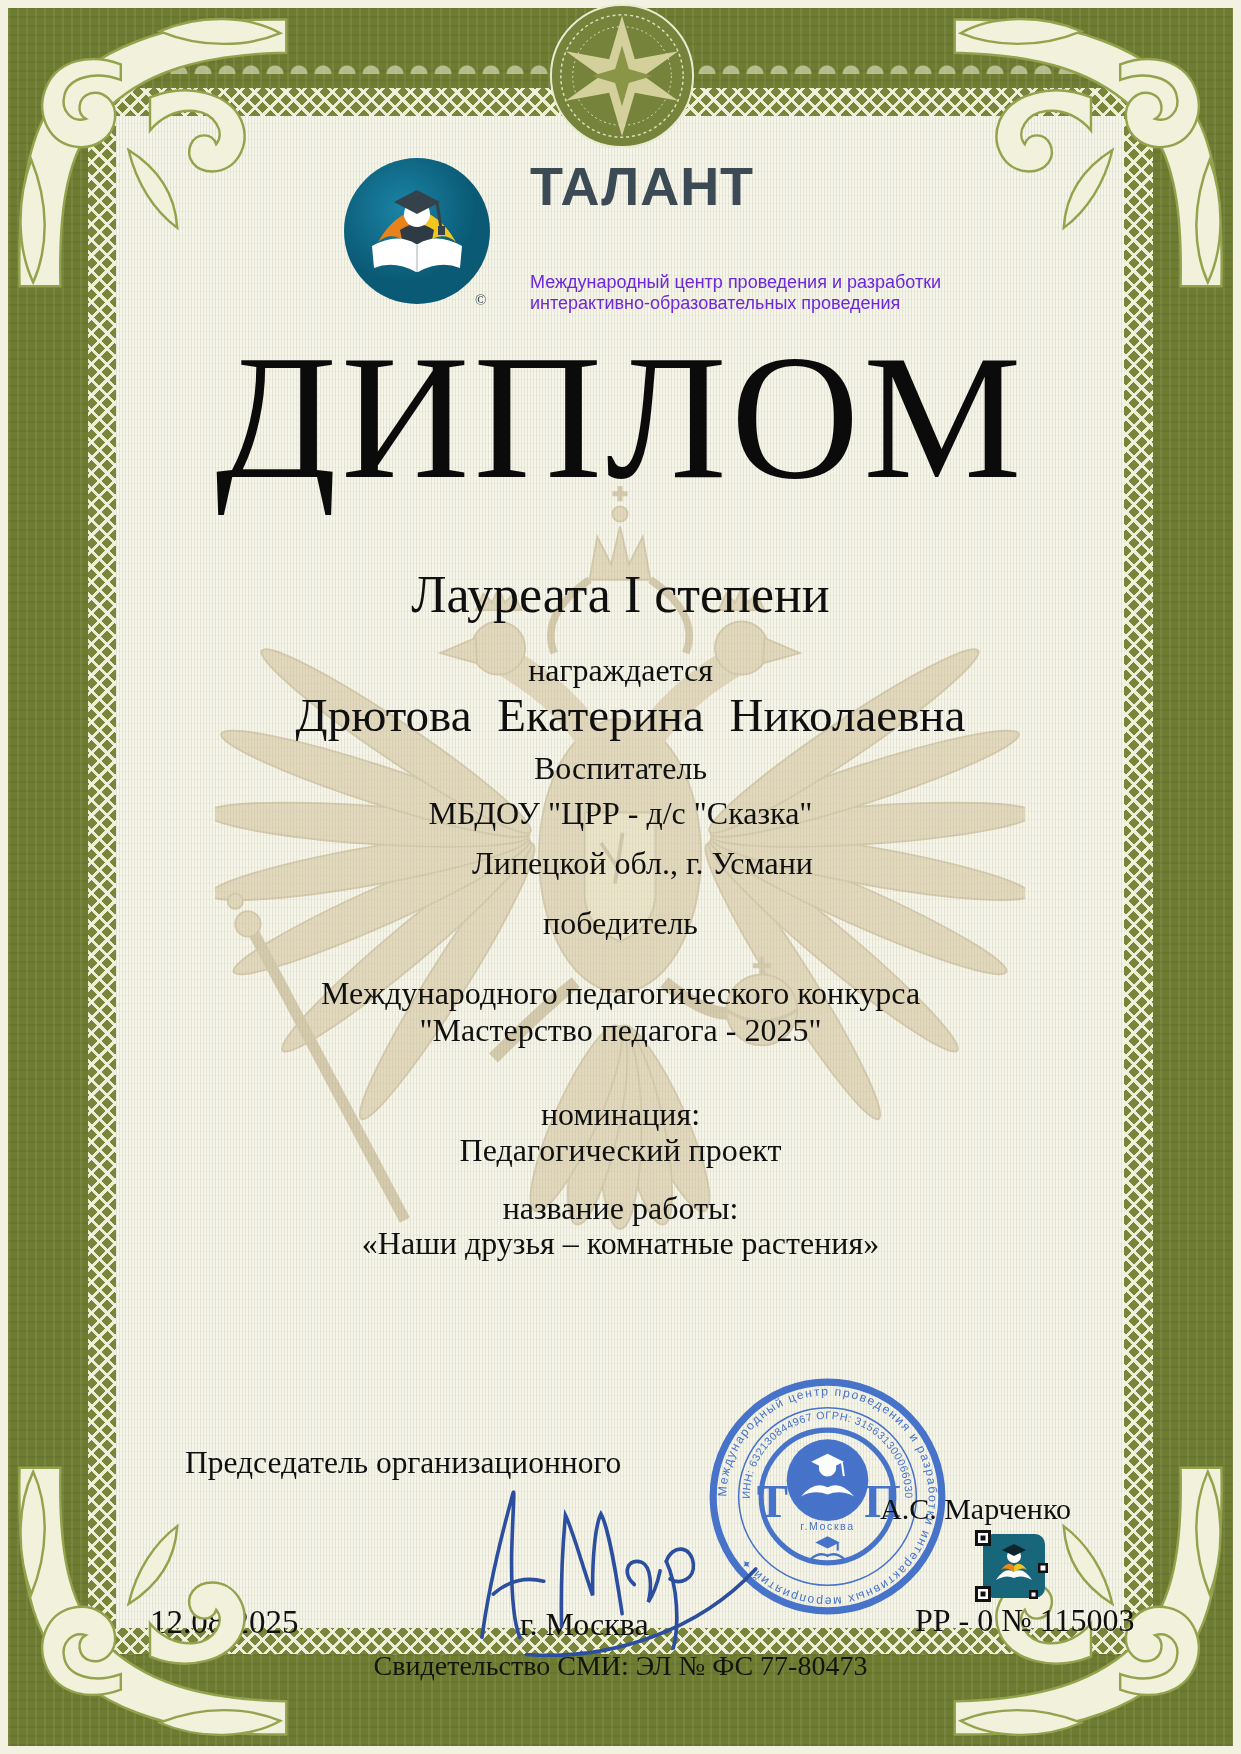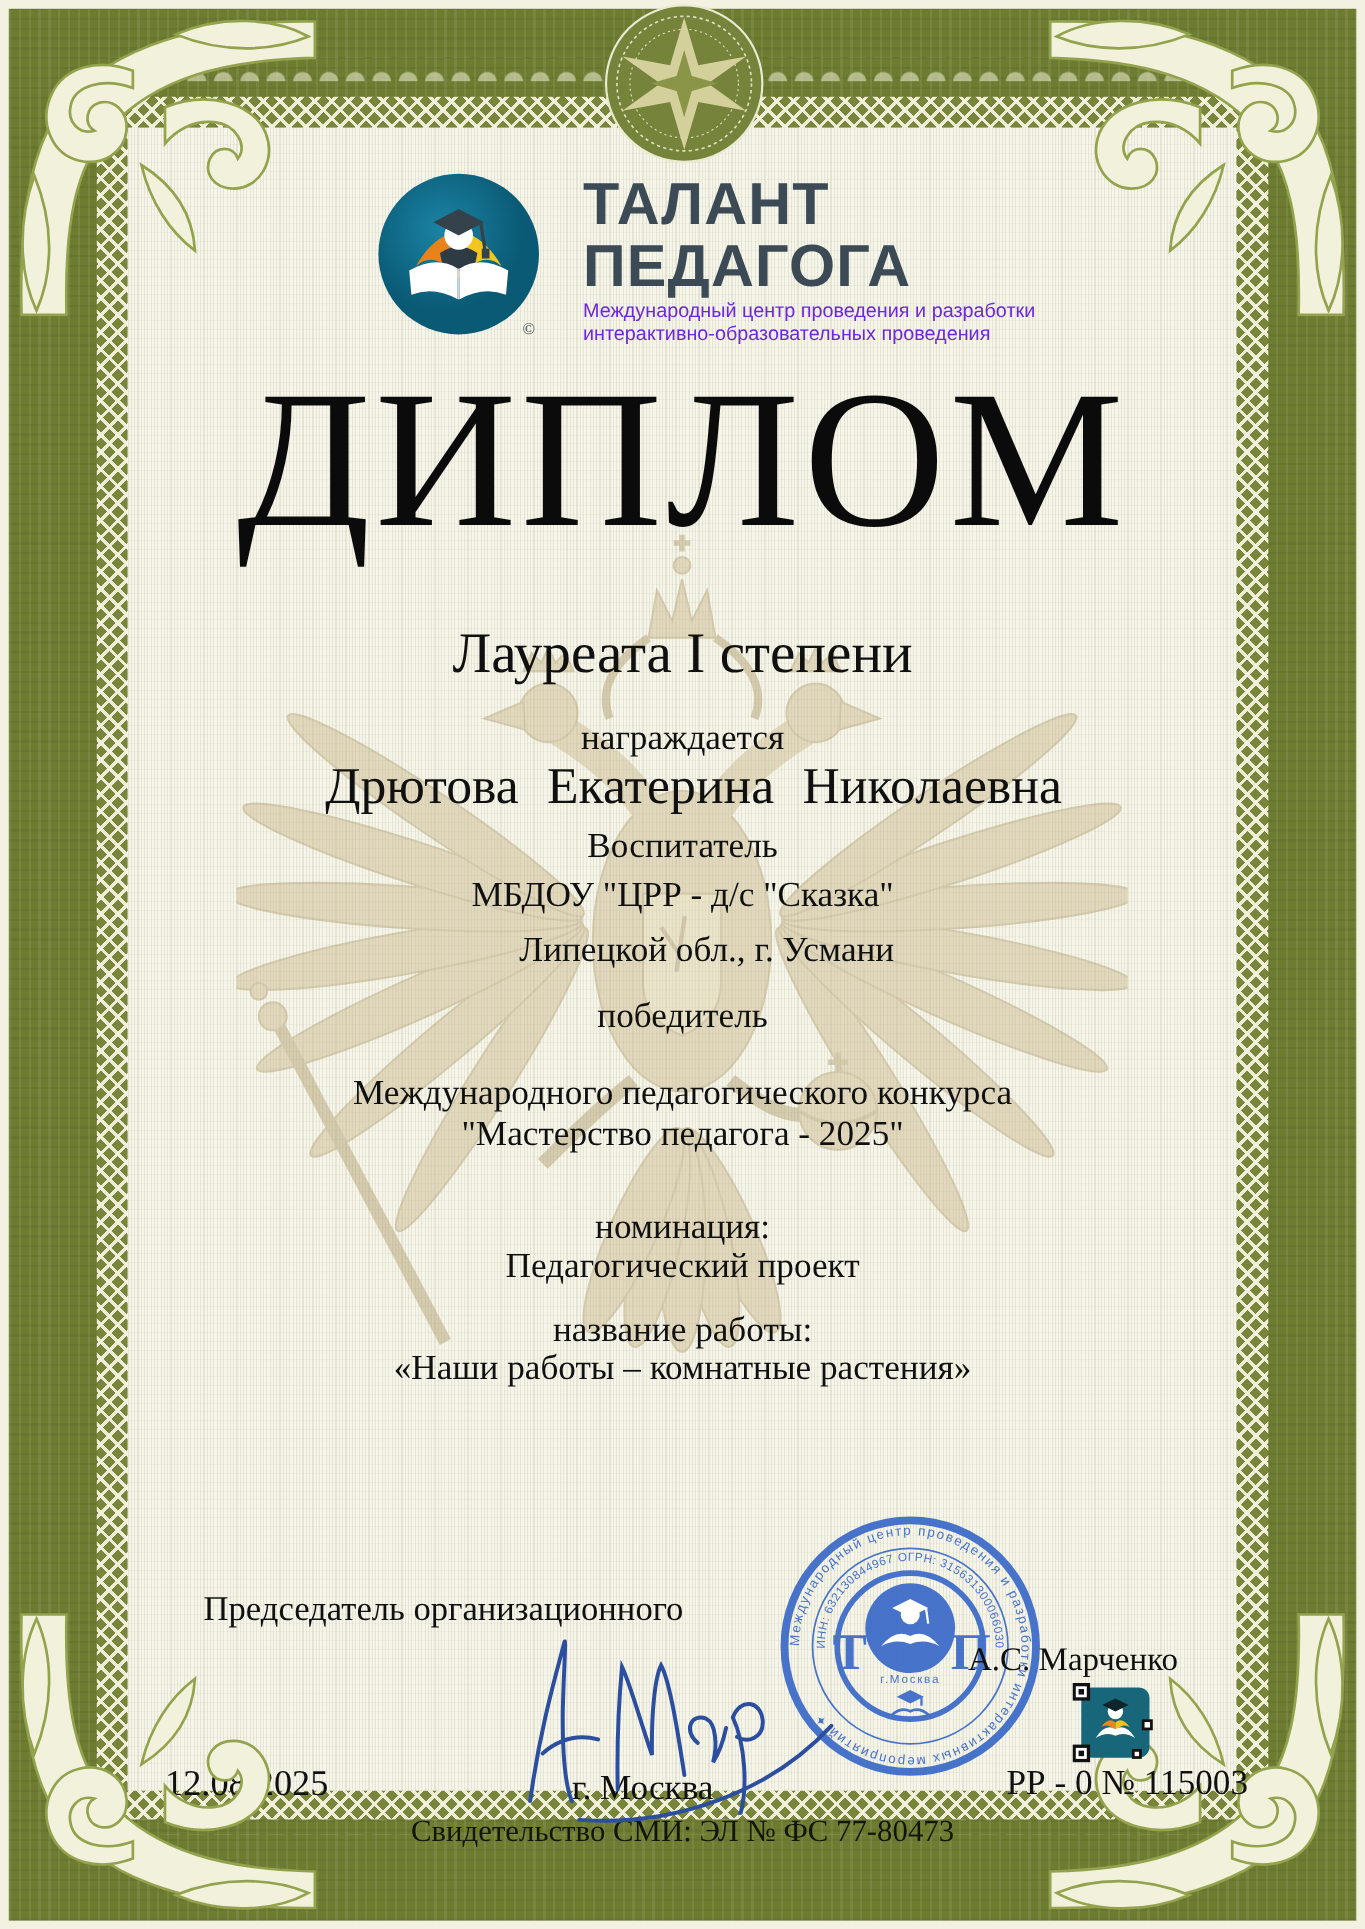--- a/index.html
+++ b/index.html
@@ -159,38 +159,37 @@
     <circle cx="75" cy="58" r="13" fill="#fff"></circle>
     <path d="M52,46 L75,34 L98,46 L75,58 Z" fill="#35424c"></path>
     <path d="M95,46 L99,72" stroke="#35424c" stroke-width="3" fill="none"></path>
     <rect x="96" y="70" width="7" height="9" fill="#35424c"></rect>
     <path d="M30,90 Q55,76 74,88 L74,116 Q52,104 32,112 Z" fill="#fff"></path>
     <path d="M120,90 Q95,76 76,88 L76,116 Q98,104 118,112 Z" fill="#fff"></path>
     <path d="M75,88 L75,116" stroke="#cfd8da" stroke-width="2"></path>
   </svg>
   <div class="abs" style="left:475px;top:292px;font-size:15px;color:#3b4a55;">©</div>
   <div class="abs brand" style="left:530px;top:158px;">ТАЛАНТ</div>
-  <div class="abs brand" style="left:530px;top:214px;">ПЕДАГОГА</div>
   <div class="abs tagline" style="left:530px;top:272px;">Международный центр проведения и разработки</div>
   <div class="abs tagline" style="left:530px;top:293px;">интерактивно-образовательных проведения</div>
 
   <div class="ct doc-title">ДИПЛОМ</div>
   <div class="ct degree">Лауреата I степени</div>
   <div class="ct small" style="top:652px;">награждается</div>
   <div class="ct recipient">Дрютова Екатерина Николаевна</div>
   <div class="ct small" style="top:750px;">Воспитатель</div>
   <div class="ct small" style="top:795px;">МБДОУ "ЦРР - д/с "Сказка"</div>
   <div class="ct small" style="top:845px;padding-left:44px;">Липецкой обл.,  г. Усмани</div>
   <div class="ct small" style="top:905px;">победитель</div>
   <div class="ct small" style="top:975px;">Международного педагогического конкурса</div>
   <div class="ct small" style="top:1012px;">"Мастерство педагога - 2025"</div>
   <div class="ct small" style="top:1096px;">номинация:</div>
   <div class="ct small" style="top:1132px;">Педагогический проект</div>
   <div class="ct small" style="top:1190px;">название работы:</div>
-  <div class="ct small" style="top:1225px;">«Наши работы – комнатные растения»</div>
+  <div class="ct small" style="top:1225px;">«Наши друзья – комнатные растения»</div>
 
   <div class="abs" style="left:137px;top:1443px;font-size:31.5px;line-height:40px;padding-left:48px;">
     <div>Председатель организационного</div>
   </div>
 
   <svg class="abs" style="left:705px;top:1374px;width:245px;height:245px;z-index:4;opacity:.93" viewBox="0 0 240 240" font-family="Liberation Sans, DejaVu Sans, sans-serif">
     <defs>
       <path id="ringPath" d="M120,120 m-99,0 a99,99 0 1,1 198,0 a99,99 0 1,1 -198,0"></path>
       <path id="innPath" d="M120,120 m-76,0 a76,76 0 1,1 152,0 a76,76 0 1,1 -152,0"></path>
     </defs>

